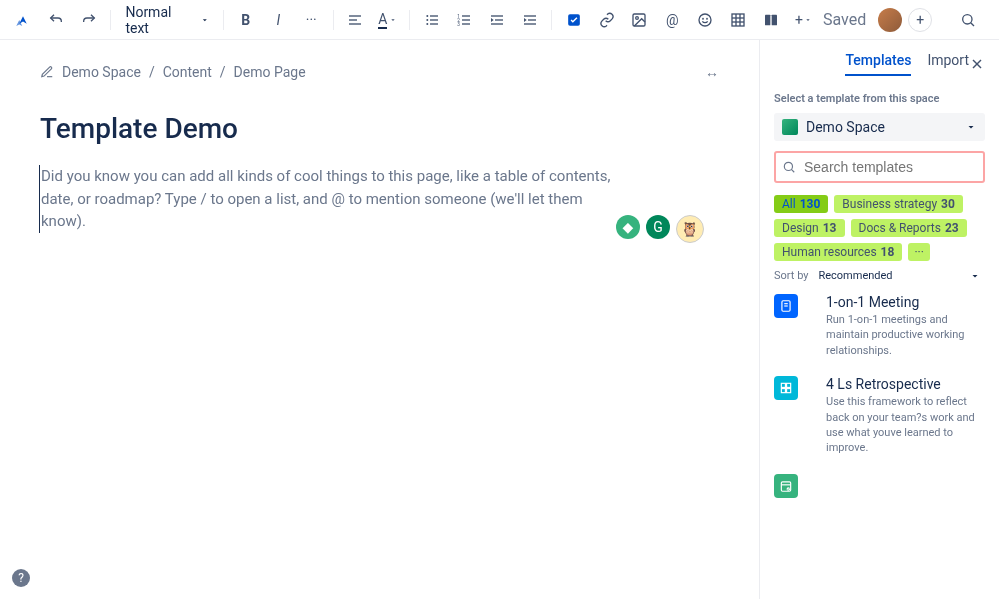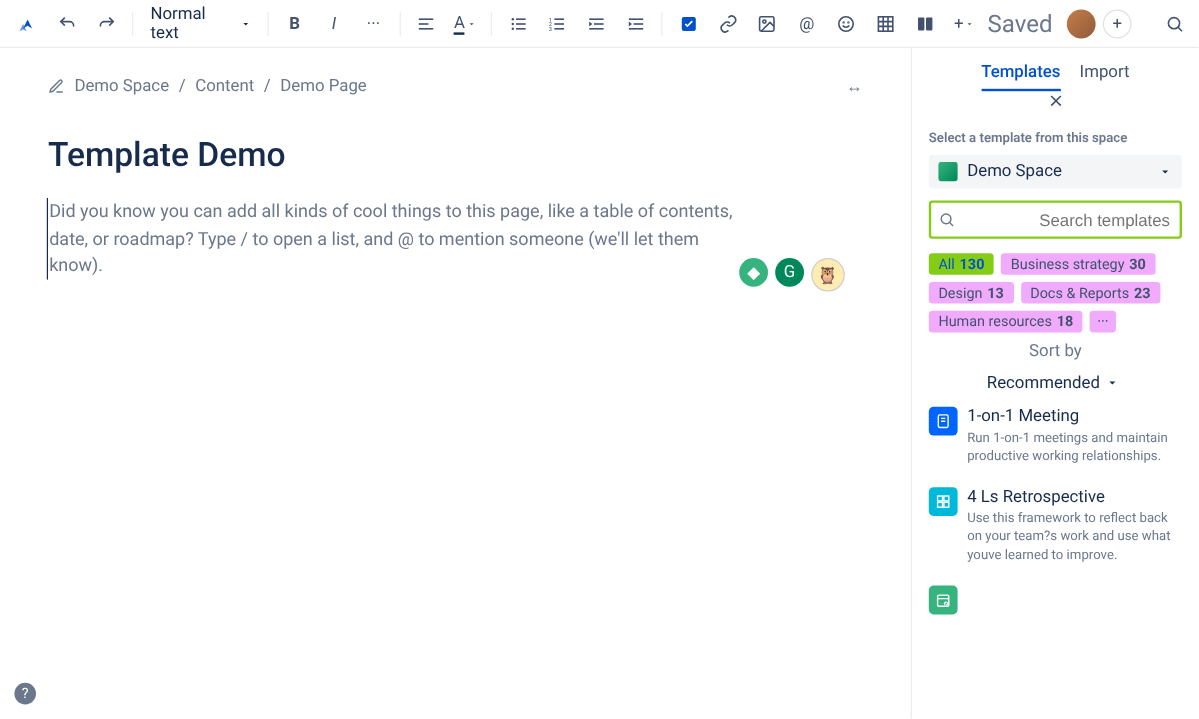--- a/index.html
+++ b/index.html
@@ -4,58 +4,58 @@
 <style>
 * { box-sizing: border-box; margin: 0; padding: 0; }
 body { font-family: -apple-system, BlinkMacSystemFont, "Segoe UI", Roboto, sans-serif; font-size: 14px; color: #172B4D; background: #fff; width: 999px; height: 599px; overflow: hidden; position: relative; }
 .toolbar { height: 40px; border-bottom: 1px solid #EBECF0; display: flex; align-items: center; padding: 0 8px; gap: 4px; }
 .toolbar-left { display: flex; align-items: center; gap: 2px; }
 .toolbar-right { display: flex; align-items: center; gap: 6px; margin-left: auto; }
 .tb-btn { width: 32px; height: 32px; display: flex; align-items: center; justify-content: center; border-radius: 3px; cursor: pointer; color: #42526E; }
 .logo { color: #0052CC; }
 .text-style-select { display: flex; align-items: center; padding: 0 8px; height: 32px; cursor: pointer; gap: 4px; color: #172B4D; font-size: 14px; }
 .sep { width: 1px; height: 20px; background: #EBECF0; margin: 0 4px; }
-.saved-text { color: #6B778C; font-size: 20px; margin-right: 6px; }
+.saved-text { color: #6B778C; font-size: 16px; margin-right: 6px; }
 .avatar { width: 24px; height: 24px; border-radius: 50%; background: linear-gradient(135deg, #c77d4a, #8e5b3a); }
 .add-person { width: 24px; height: 24px; border-radius: 50%; border: 1px solid #DFE1E6; display: flex; align-items: center; justify-content: center; color: #42526E; cursor: pointer; font-size: 14px; }
 .main { display: flex; height: calc(100% - 40px); }
 .editor { flex: 1; padding: 24px 40px; position: relative; }
 .breadcrumb { display: flex; align-items: center; gap: 8px; color: #6B778C; font-size: 14px; margin-bottom: 32px; }
 .breadcrumb span { cursor: pointer; }
 .breadcrumb .sep-char { color: #6B778C; }
 .resize-handle { position: absolute; top: 24px; right: 40px; color: #6B778C; cursor: pointer; font-size: 14px; }
 .page-title { font-size: 28px; font-weight: 500; color: #172B4D; margin-bottom: 20px; }
 .placeholder-text { color: #6B778C; font-size: 15px; line-height: 1.5; max-width: 580px; border-left: 1px solid #172B4D; padding-left: 1px; margin-left: -1px;}
 .floating-widgets { position: absolute; top: 175px; right: 55px; display: flex; gap: 6px; }
 .fw { width: 24px; height: 24px; border-radius: 50%; display: flex; align-items: center; justify-content: center; font-size: 14px; }
 .fw.green { background: #36B37E; color: #fff; }
 .fw.teal { background: #00875A; color: #fff; }
 .fw.owl { background: #FFECB3; border: 1px solid #ccc; width: 28px; height: 28px; }
 .panel { width: 240px; border-left: 1px solid #EBECF0; padding: 12px 14px; display: flex; flex-direction: column; overflow-y: auto; }
-.panel-header { display: flex; align-items: center; justify-content: flex-start; margin-bottom: 16px; flex-direction: column; }
+.panel-header { display: flex; align-items: center; justify-content: flex-end; margin-bottom: 16px; }
 .panel-tabs { display: flex; gap: 16px; }
 .panel-tab { font-size: 14px; color: #42526E; padding-bottom: 6px; cursor: pointer; }
 .panel-tab.active { color: #0052CC; border-bottom: 2px solid #0052CC; font-weight: 500; }
 .panel-close { cursor: pointer; color: #42526E; }
 .panel-subtitle { font-size: 11px; font-weight: 600; color: #6B778C; margin-bottom: 8px; }
 .space-select { display: flex; align-items: center; justify-content: space-between; background: #F4F5F7; border-radius: 3px; padding: 6px 8px; margin-bottom: 10px; cursor: pointer; }
 .space-select-left { display: flex; align-items: center; gap: 8px; }
 .space-icon { width: 16px; height: 16px; background: linear-gradient(135deg, #36B37E, #00875A); border-radius: 2px; }
 .search-wrap { position: relative; margin-bottom: 12px; }
-.search-input { width: 100%; padding: 6px 8px 6px 28px; border: 2px solid #84cc16; border-radius: 3px; font-size: 14px; text-align: right; }
+.search-input { width: 100%; padding: 6px 8px 6px 28px; border: 2px solid #fca5a5; border-radius: 3px; font-size: 14px; }
 .search-icon-pos { position: absolute; left: 8px; top: 50%; transform: translateY(-50%); color: #6B778C; }
 .chips { display: flex; flex-wrap: wrap; gap: 6px; margin-bottom: 8px; }
-.chip { background: #f0abfc; border-radius: 3px; padding: 2px 8px; font-size: 12px; color: #42526E; cursor: pointer; display: inline-flex; align-items: center; gap: 4px; }
+.chip { background: #bef264; border-radius: 3px; padding: 2px 8px; font-size: 12px; color: #42526E; cursor: pointer; display: inline-flex; align-items: center; gap: 4px; }
 .chip.active { background: #84cc16; color: #0052CC; }
 .chip .count { font-weight: 700; }
 .chip.more { padding: 2px 6px; }
-.sortby { display: flex; align-items: center; gap: 10px; font-size: 14px; color: #6B778C; margin-bottom: 12px; flex-direction: column; }
+.sortby { display: flex; align-items: center; gap: 10px; font-size: 11px; color: #6B778C; margin-bottom: 12px; }
 .sort-select { color: #172B4D; display: flex; align-items: center; gap: 4px; cursor: pointer; flex:1; justify-content: space-between; padding-right: 4px;}
 .template-list { display: flex; flex-direction: column; gap: 18px; }
-.template-item { display: flex; gap: 8px; cursor: pointer; }
+.template-item { display: flex; gap: 28px; cursor: pointer; }
 .template-icon { width: 24px; height: 24px; border-radius: 4px; flex-shrink: 0; display: flex; align-items: center; justify-content: center; color: #fff; }
 .ti-blue { background: #0065FF; }
 .ti-teal { background: #00B8D9; }
 .ti-purple { background: #2684FF; }
 .ti-green { background: #36B37E; }
 .template-title { font-size: 14px; color: #172B4D; margin-bottom: 2px; }
 .template-desc { font-size: 11px; color: #6B778C; line-height: 1.4; }
 .help-fab { position: absolute; bottom: 12px; left: 12px; width: 18px; height: 18px; border-radius: 50%; background: #6B778C; color: #fff; display: flex; align-items: center; justify-content: center; font-size: 12px; cursor: pointer; }
 svg { display: block; }
 </style>

